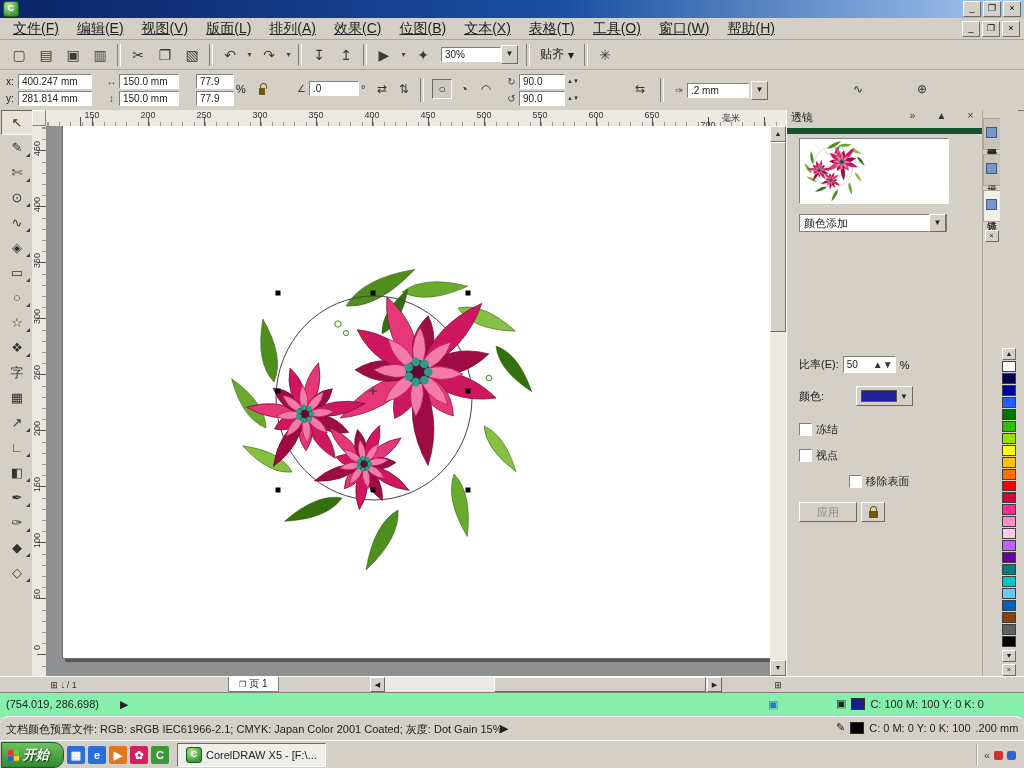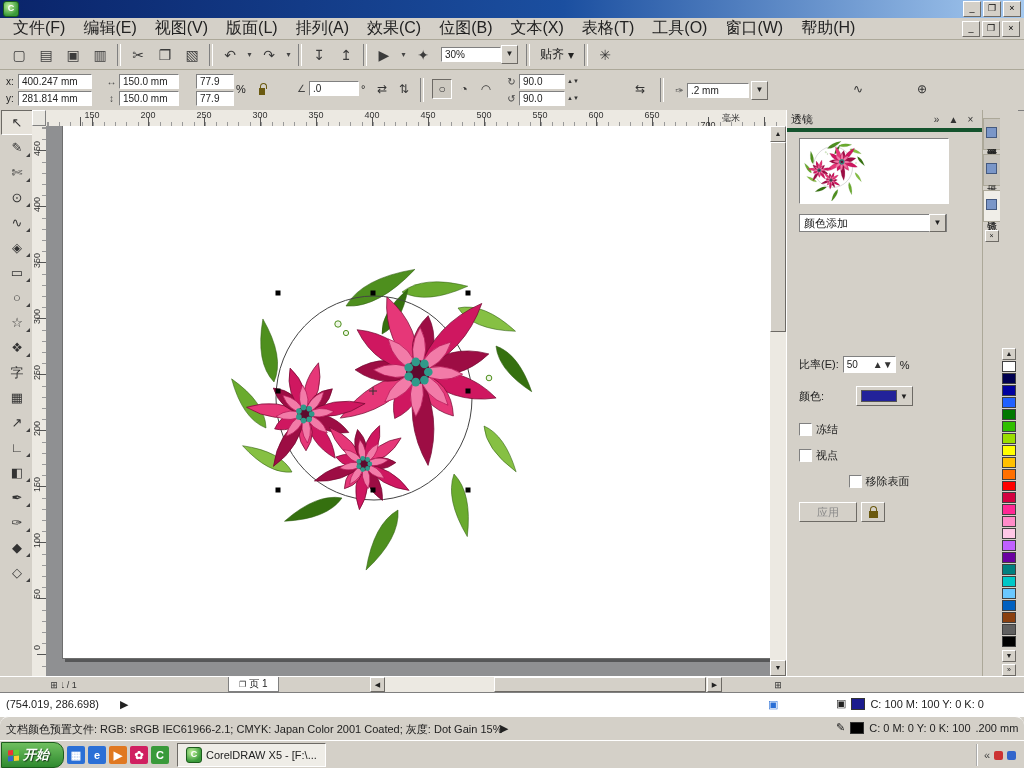--- a/index.html
+++ b/index.html
@@ -12,21 +12,21 @@
             background:radial-gradient(circle at 35% 30%,#bff09a,#3a9a3a 70%);border:1px solid #1c5c1c;
             color:#fff;font-size:9px;font-weight:bold;text-align:center;line-height:13px;}
   .title-text{color:#fff;font-weight:bold;font-size:11px;letter-spacing:.5px;
               font-family:"Liberation Mono","DejaVu Sans Mono",monospace;}
   .win-btns{margin-left:auto;display:flex;gap:2px;padding-right:3px;}
   .wbtn{width:16px;height:14px;background:#d4d0c8;border:1px solid;border-color:#fff #6d6a65 #6d6a65 #fff;
         font-size:9px;line-height:12px;text-align:center;color:#000;}
   
   .menubar{position:absolute;left:0;top:18px;width:1024px;height:22px;background:#d4d0c8;
            border-bottom:1px solid #aca899;display:flex;align-items:center;padding-left:4px;box-sizing:border-box;}
-  .menu-item{padding:3px 9px;font-size:16px;}
+  .menu-item{padding:3px 9px;font-size:14px;text-decoration:underline;}
   .doc-btns{margin-left:auto;display:flex;gap:2px;padding-right:4px;}
   
   .stdbar{position:absolute;left:0;top:40px;width:1024px;height:30px;background:#d4d0c8;
           border-bottom:1px solid #aca899;display:flex;align-items:center;padding-left:6px;box-sizing:border-box;gap:1px;}
   .tb-btn{width:24px;height:24px;background:#d4d0c8;border:1px solid transparent;display:flex;align-items:center;
           justify-content:center;font-size:14px;color:#3b3b3b;}
   .tb-drop{width:11px;height:24px;display:flex;align-items:center;justify-content:center;font-size:8px;color:#444;}
   .tb-sep{width:2px;height:22px;margin:0 3px;border-left:1px solid #808080;border-right:1px solid #fff;}
   .zoom-combo{display:flex;align-items:center;margin:0 4px;}
   .zoom-combo .fieldbox{width:52px;}
@@ -97,21 +97,21 @@
   .page-tab{position:absolute;left:228px;top:0;height:15px;padding:0 10px;background:#fff;border:1px solid #808080;
             border-top:none;font-size:10px;display:flex;align-items:center;gap:3px;box-sizing:border-box;}
   .hscroll{position:absolute;left:370px;top:0;width:352px;height:15px;background:#ece9e2;}
   .h-thumb{position:absolute;top:0;left:124px;width:212px;height:15px;background:#d4d0c8;border:1px solid;
            border-color:#fff #6d6a65 #6d6a65 #fff;box-sizing:border-box;}
   .hs-btn{position:absolute;top:0;width:15px;height:15px;background:#d4d0c8;border:1px solid;
           border-color:#fff #6d6a65 #6d6a65 #fff;font-size:7px;text-align:center;line-height:13px;box-sizing:border-box;}
   
   .docker{position:absolute;left:786px;top:110px;width:196px;height:566px;background:#d4d0c8;
           border-left:1px solid #fff;box-sizing:border-box;}
-  .docker-head{height:18px;display:flex;align-items:center;padding:0 4px;border-bottom:4px solid #14532d;font-size:11px;}
+  .docker-head{height:18px;display:flex;padding:0 4px;border-bottom:6px solid #14532d;font-size:11px;gap:12px;}
   .dkbtn{margin-left:auto;width:15px;text-align:center;font-size:10px;color:#333;}
   .dkbtn + .dkbtn{margin-left:2px;}
   .lens-preview{position:absolute;left:12px;top:28px;width:148px;height:64px;background:#fff;
                 border:1px solid;border-color:#808080 #fff #fff #808080;}
   .dk-select{position:absolute;left:12px;top:104px;width:148px;height:18px;background:#fff;border:1px solid #808080;
              display:flex;align-items:center;font-size:11px;padding-left:4px;box-sizing:border-box;}
   .dk-select .drop-arrow{margin-left:auto;height:16px;}
   .dk-row{position:absolute;left:12px;width:160px;display:flex;align-items:center;gap:4px;font-size:11px;}
   .spinbox{display:flex;align-items:center;background:#fff;border:1px solid;border-color:#808080 #fff #fff #808080;
            height:15px;padding-left:3px;}
@@ -131,21 +131,21 @@
             background:#c8c4bc;display:flex;align-items:center;gap:3px;}
   .side-tab.active{background:#f0eee8;}
   .side-tab .ticon{width:9px;height:9px;background:#7a96c8;border:1px solid #44597f;}
   
   .palette{position:absolute;left:1000px;top:110px;width:18px;height:566px;background:#d4d0c8;
            display:flex;flex-direction:column;align-items:center;box-sizing:border-box;}
   .pal-swatch{width:12px;height:11px;border:1px solid #404040;margin-top:1px;}
   .pal-btn{width:14px;height:12px;background:#d4d0c8;border:1px solid;border-color:#fff #6d6a65 #6d6a65 #fff;
            font-size:7px;text-align:center;line-height:10px;box-sizing:border-box;}
   
-  .status1{position:absolute;left:0;top:692px;width:1024px;height:24px;background:#ffffff;border-top:1px solid #808080;}
+  .status1{position:absolute;left:0;top:692px;width:1024px;height:24px;background:#86efac;border-top:1px solid #808080;}
   .status2{position:absolute;left:0;top:716px;width:1024px;height:24px;background:#d4d0c8;border-top:1px solid #fff;border-radius:9px;}
   .st-text{position:absolute;top:5px;font-size:11px;white-space:nowrap;}
   .mini-sw{display:inline-block;width:12px;height:10px;border:1px solid #333;vertical-align:-1px;}
   .st-right{position:absolute;left:836px;top:4px;display:flex;align-items:center;gap:5px;font-size:11px;white-space:nowrap;}
   
   .taskbar{position:absolute;left:0;top:740px;width:1024px;height:28px;background:#d4d0c8;border-top:1px solid #fff;
            display:flex;align-items:center;}
   .startbtn{height:24px;margin-left:1px;padding:0 14px 0 6px;border-radius:0 10px 10px 0;
             background:linear-gradient(#6fbf5f,#2f8a2f);border:1px solid #1c5c1c;display:flex;align-items:center;gap:4px;
             color:#fff;font-weight:bold;font-style:italic;font-size:13px;text-shadow:1px 1px 1px #1c401c;}

